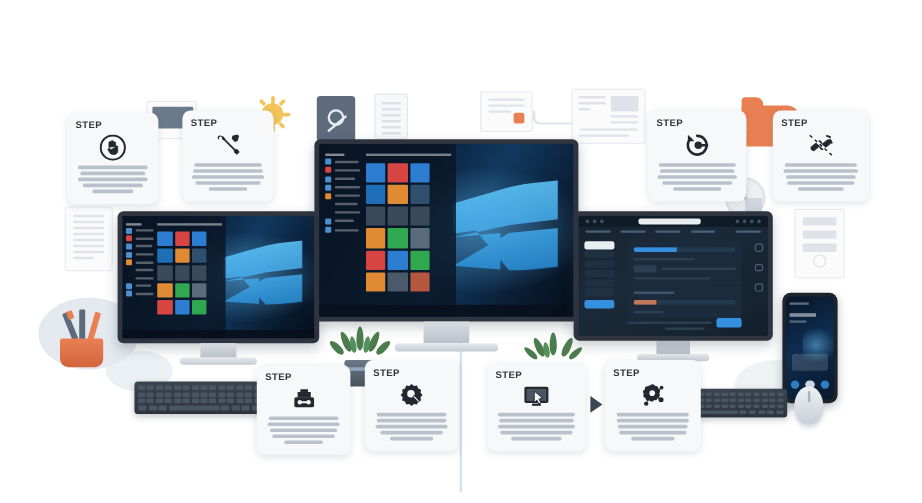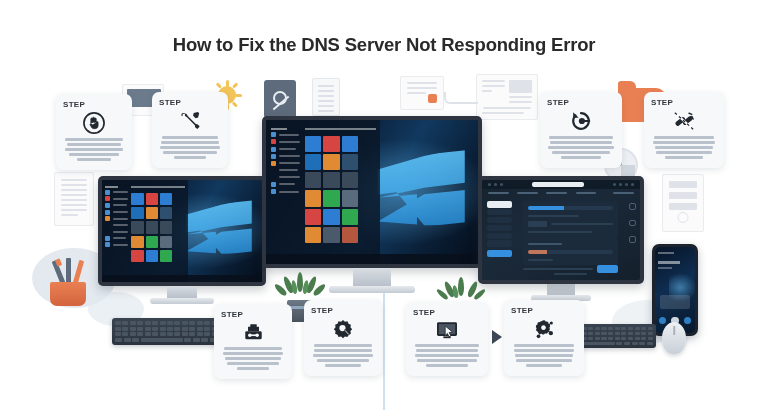--- a/index.html
+++ b/index.html
@@ -706,21 +706,20 @@
       <div class="leaf" style="left:27px;top:8px;width:5px;height:14px;transform:rotate(48deg)"></div>
       <div class="leaf" style="left:9px;top:8px;width:5px;height:13px;transform:rotate(-10deg);background:#56905b"></div>
     </div>
     <div class="pot" style="width:22px;height:20px;"></div>
   </div>
 
   <div class="tri dark" style="left:268px;top:322px;"></div>
   <div class="tri dark" style="left:432px;top:326px;"></div>
   <div class="tri dark" style="left:492px;top:330px;"></div>
 
-  <h1 class="title">How to Fix the DNS Server Not Responding Error</h1>
 
   <div class="step" style="left:56px;top:94px;width:76px;">
     <div class="lbl">STEP</div>
     <svg class="glyph" width="22" height="22" viewBox="0 0 24 24">
       <circle cx="12" cy="12" r="11" fill="none" stroke="#222830" stroke-width="1.8"></circle>
       <path d="M8.5 12V7.5a1 1 0 0 1 2 0V12m0-1.2V6.6a1 1 0 0 1 2 0V12m0-1.2V7.6a1 1 0 0 1 2 0V12m0-.6a1 1 0 0 1 2 0v3.4c0 2-1.3 3.4-3.4 3.4h-1c-1.6 0-2.4-.7-3.1-1.9l-1.3-2.3a1 1 0 0 1 1.6-1.1l.7.9" fill="#222830" stroke="#222830" stroke-width=".7" stroke-linejoin="round"></path>
     </svg>
     <div class="body">
       <span style="width:92%"></span>
         <span style="width:88%"></span>

